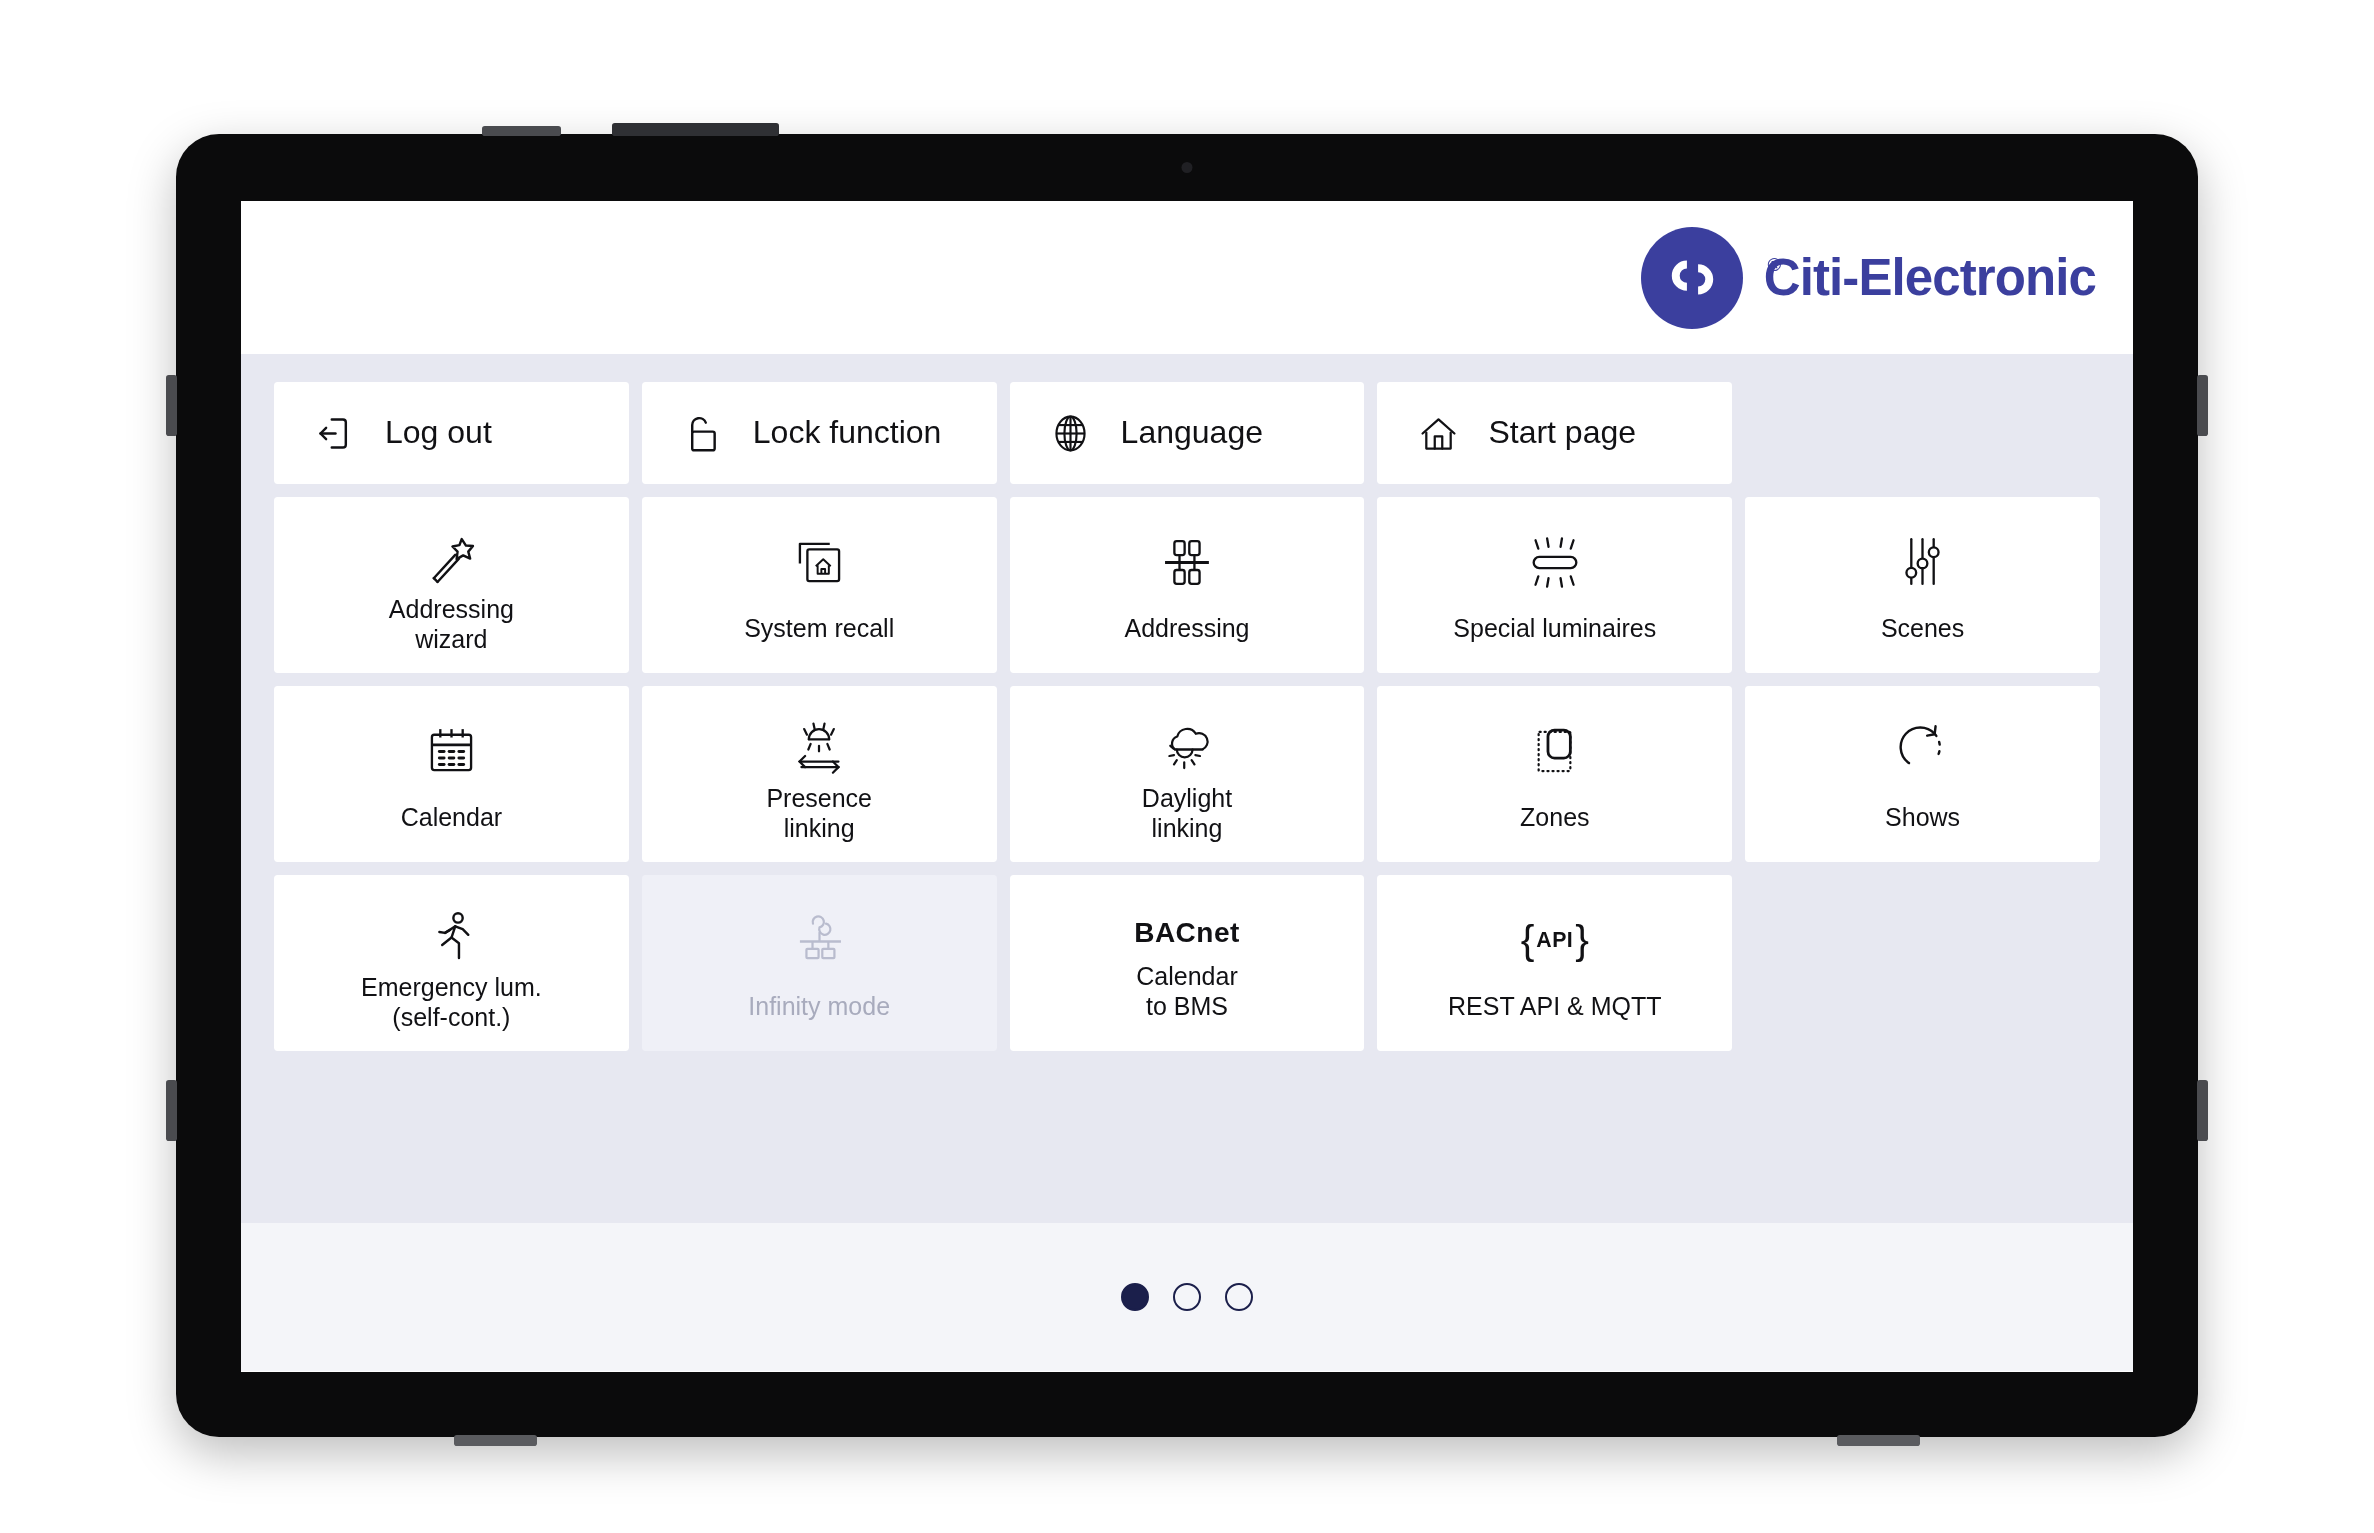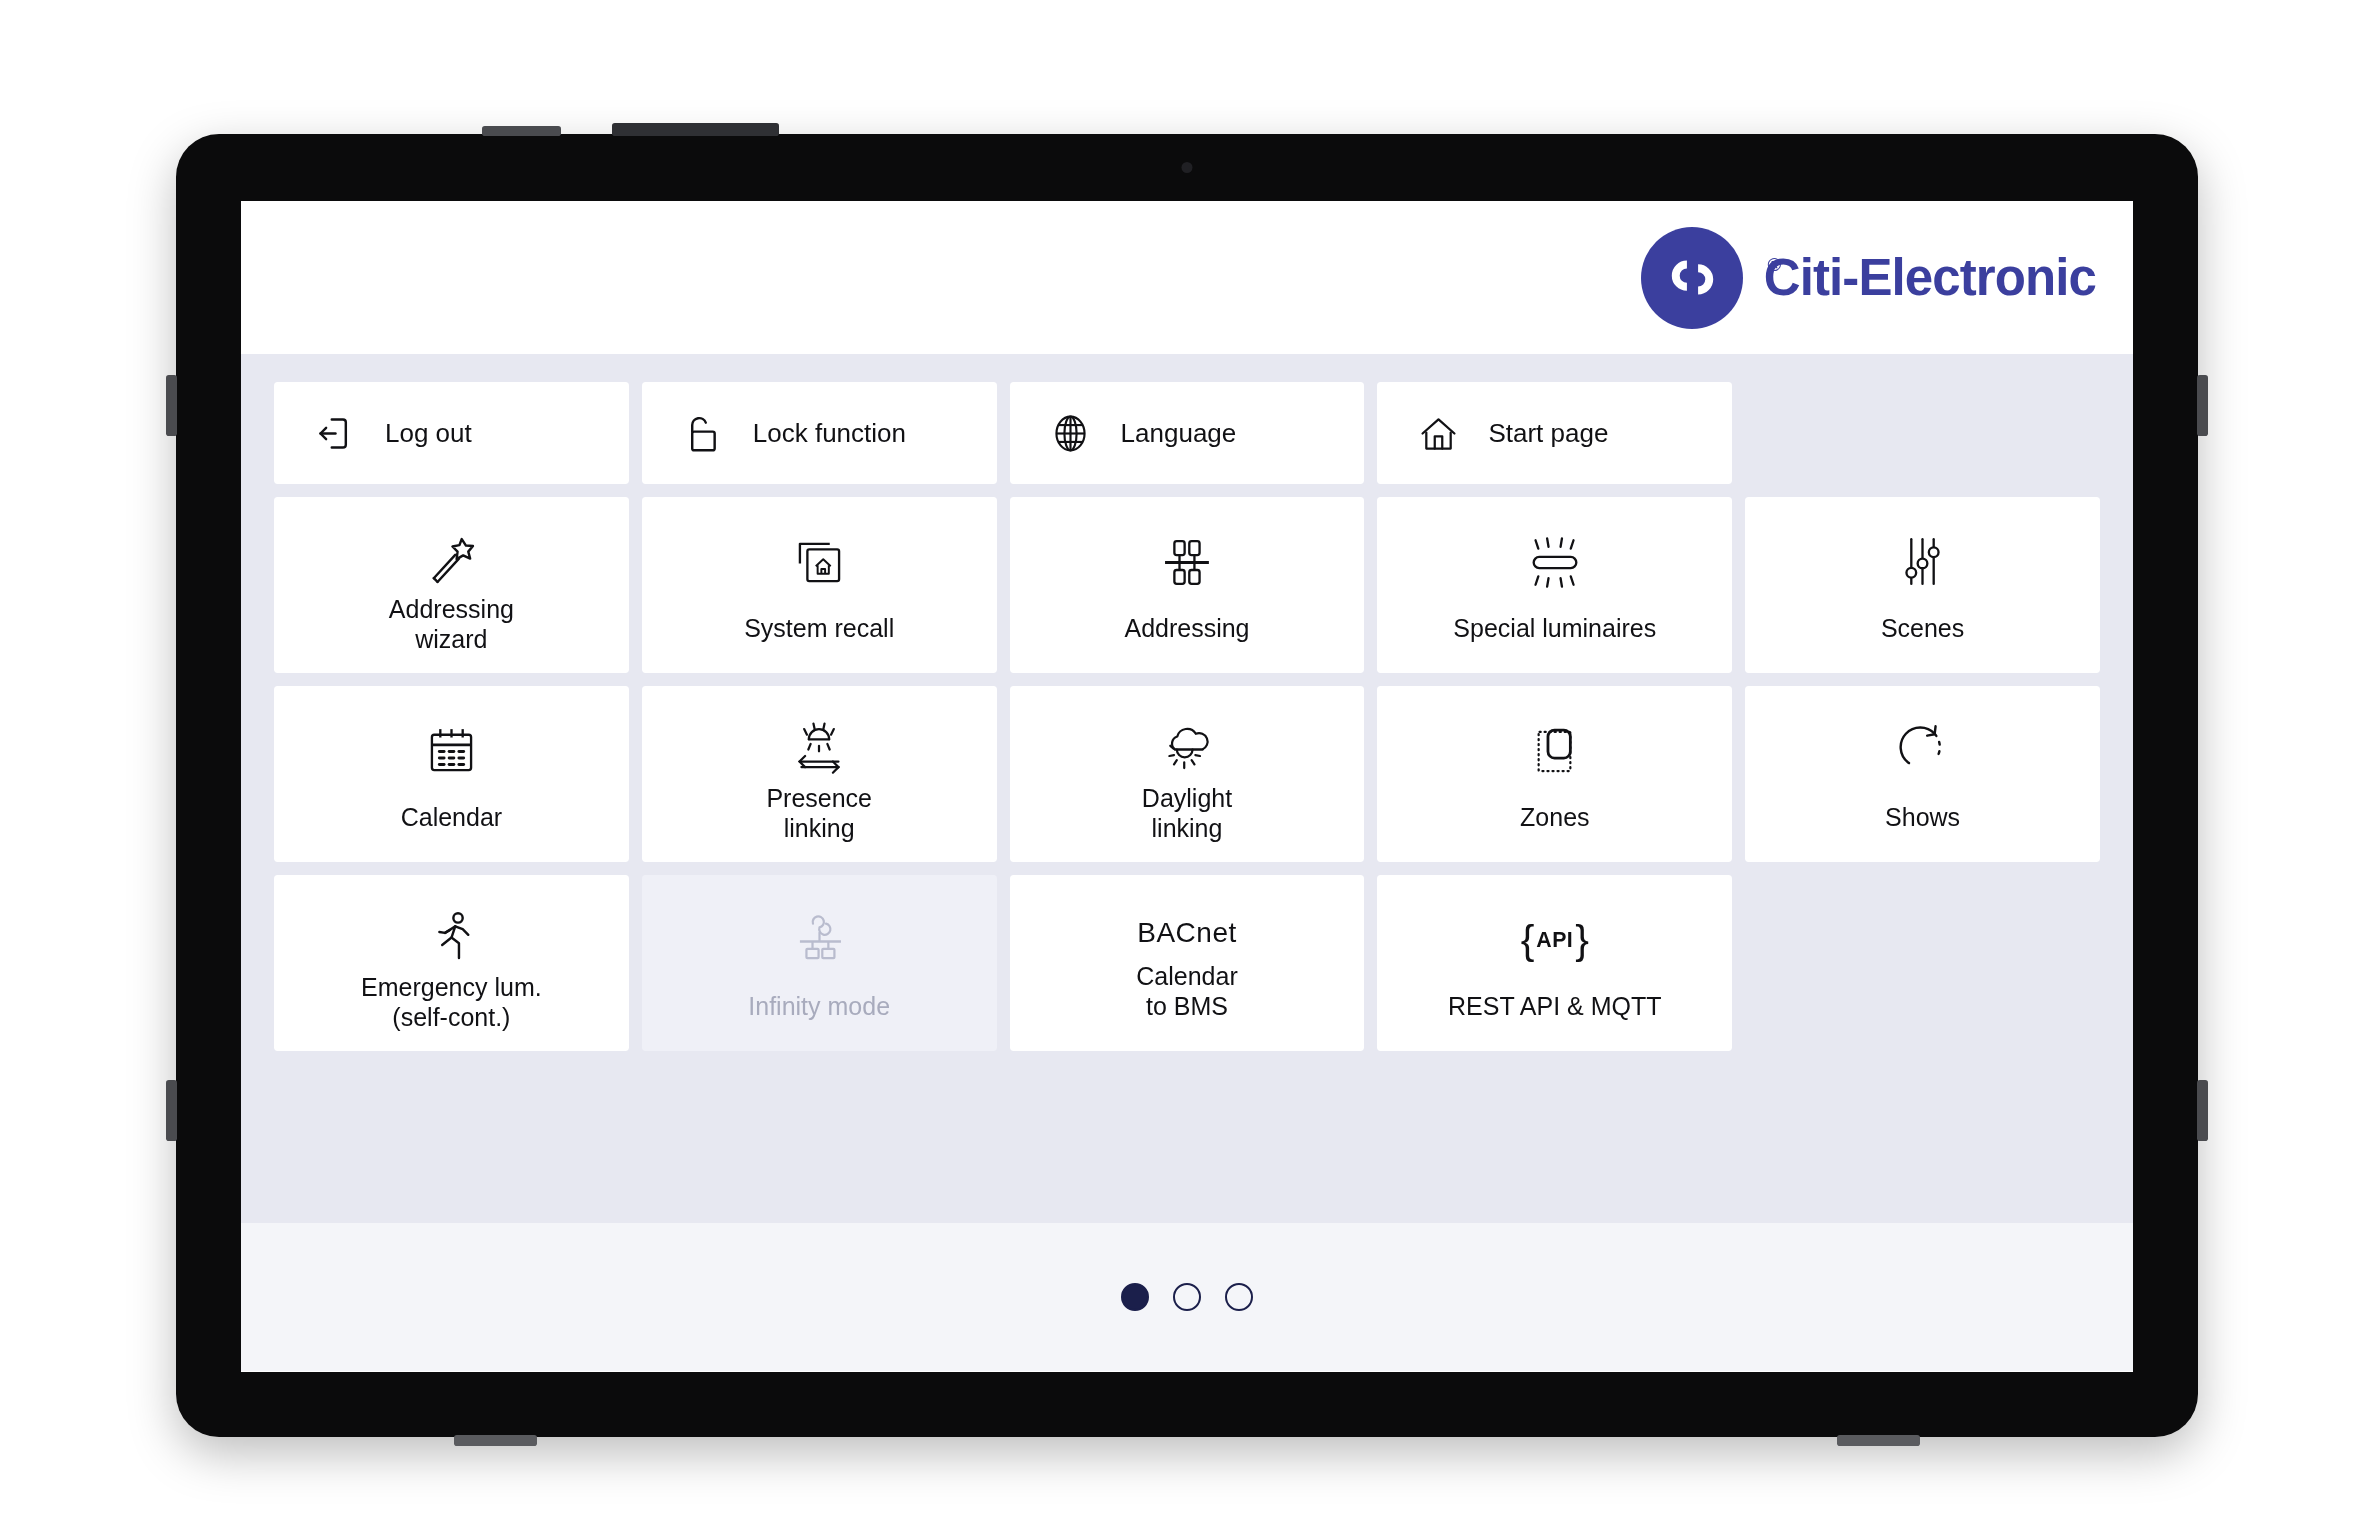--- a/index.html
+++ b/index.html
@@ -131,29 +131,29 @@
   .tile.empty { background: transparent; cursor: default; }
   .tile.disabled { background: #eff0f7; cursor: default; align-items: center; }
 
   .tile-label {
     font-size: 25px;
     color: #111114;
     text-align: center;
     line-height: 1.18;
     white-space: pre-line;
   }
-  .tile.row-wide .tile-label { font-size: 26px; text-align: left; }
+  .tile.row-wide .tile-label { font-size: 32px; text-align: left; }
   .tile.disabled .tile-label { color: #a8abbd; }
 
   .tile-icon svg { display: block; }
   .tile.row-wide .tile-icon { width: 52px; height: 52px; display:flex; align-items:center; justify-content:center;}
 
   .text-icon {
     font-size: 28px;
-    font-weight: normal;
+    font-weight: bold;
     color: #111114;
     letter-spacing: 0.5px;
   }
   .api-icon {
     font-size: 41px;
     color: #111114;
     font-weight: 300;
     display: flex;
     align-items: center;
     gap: 1.9px;

